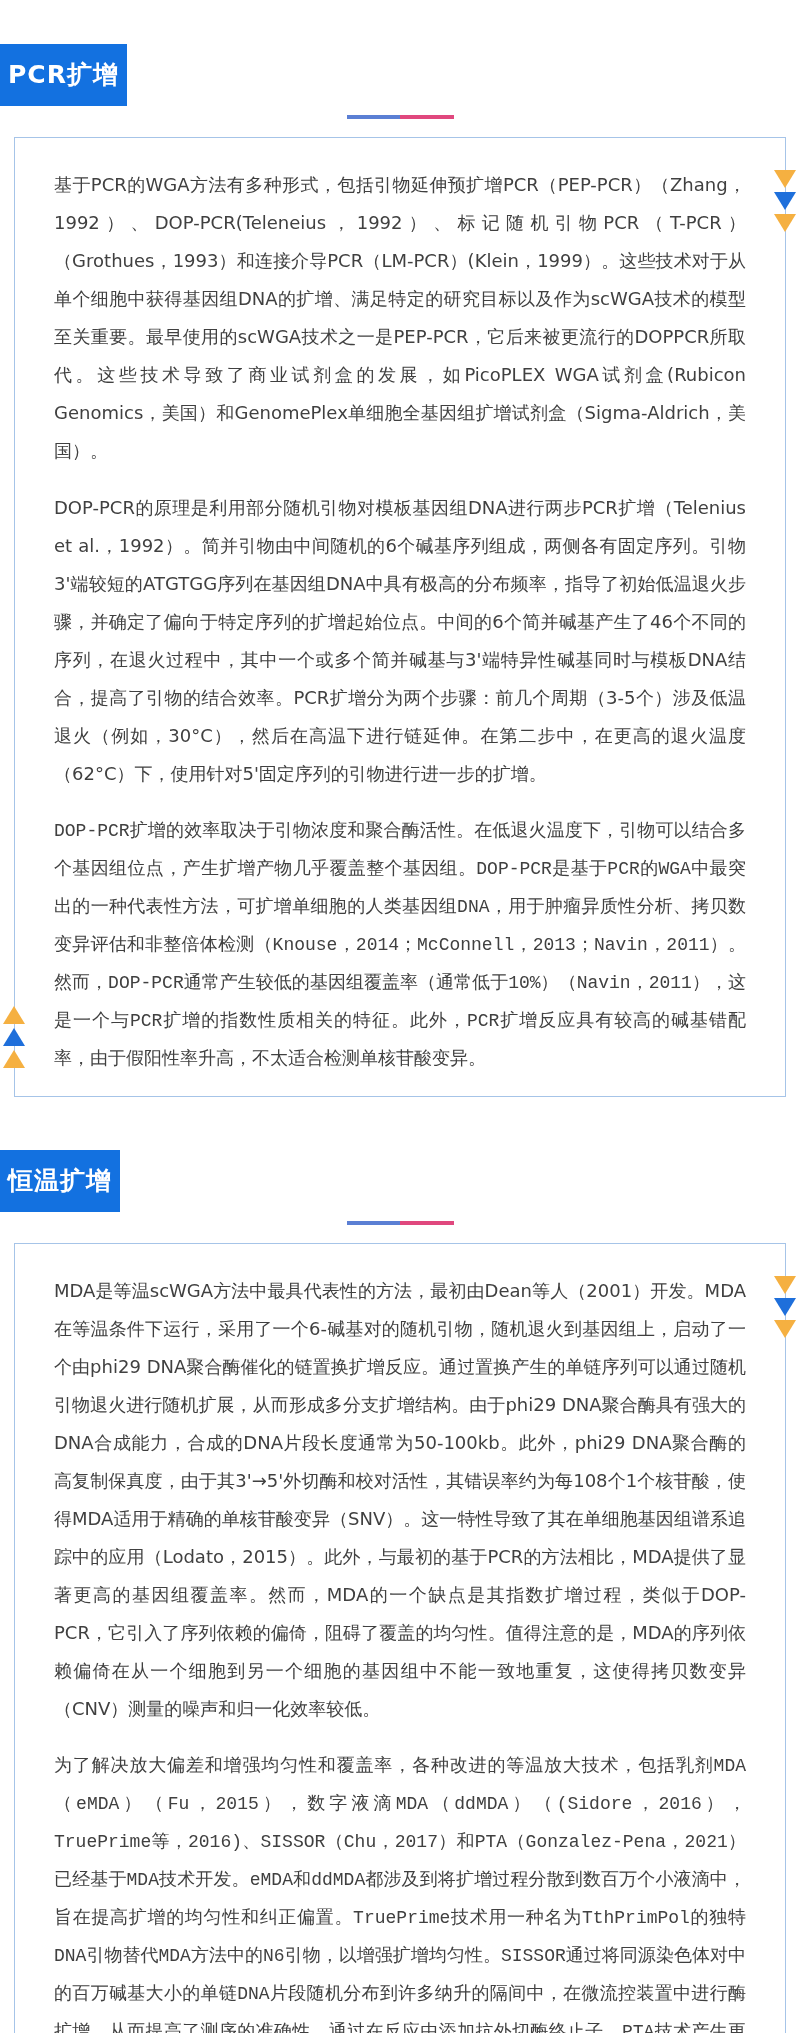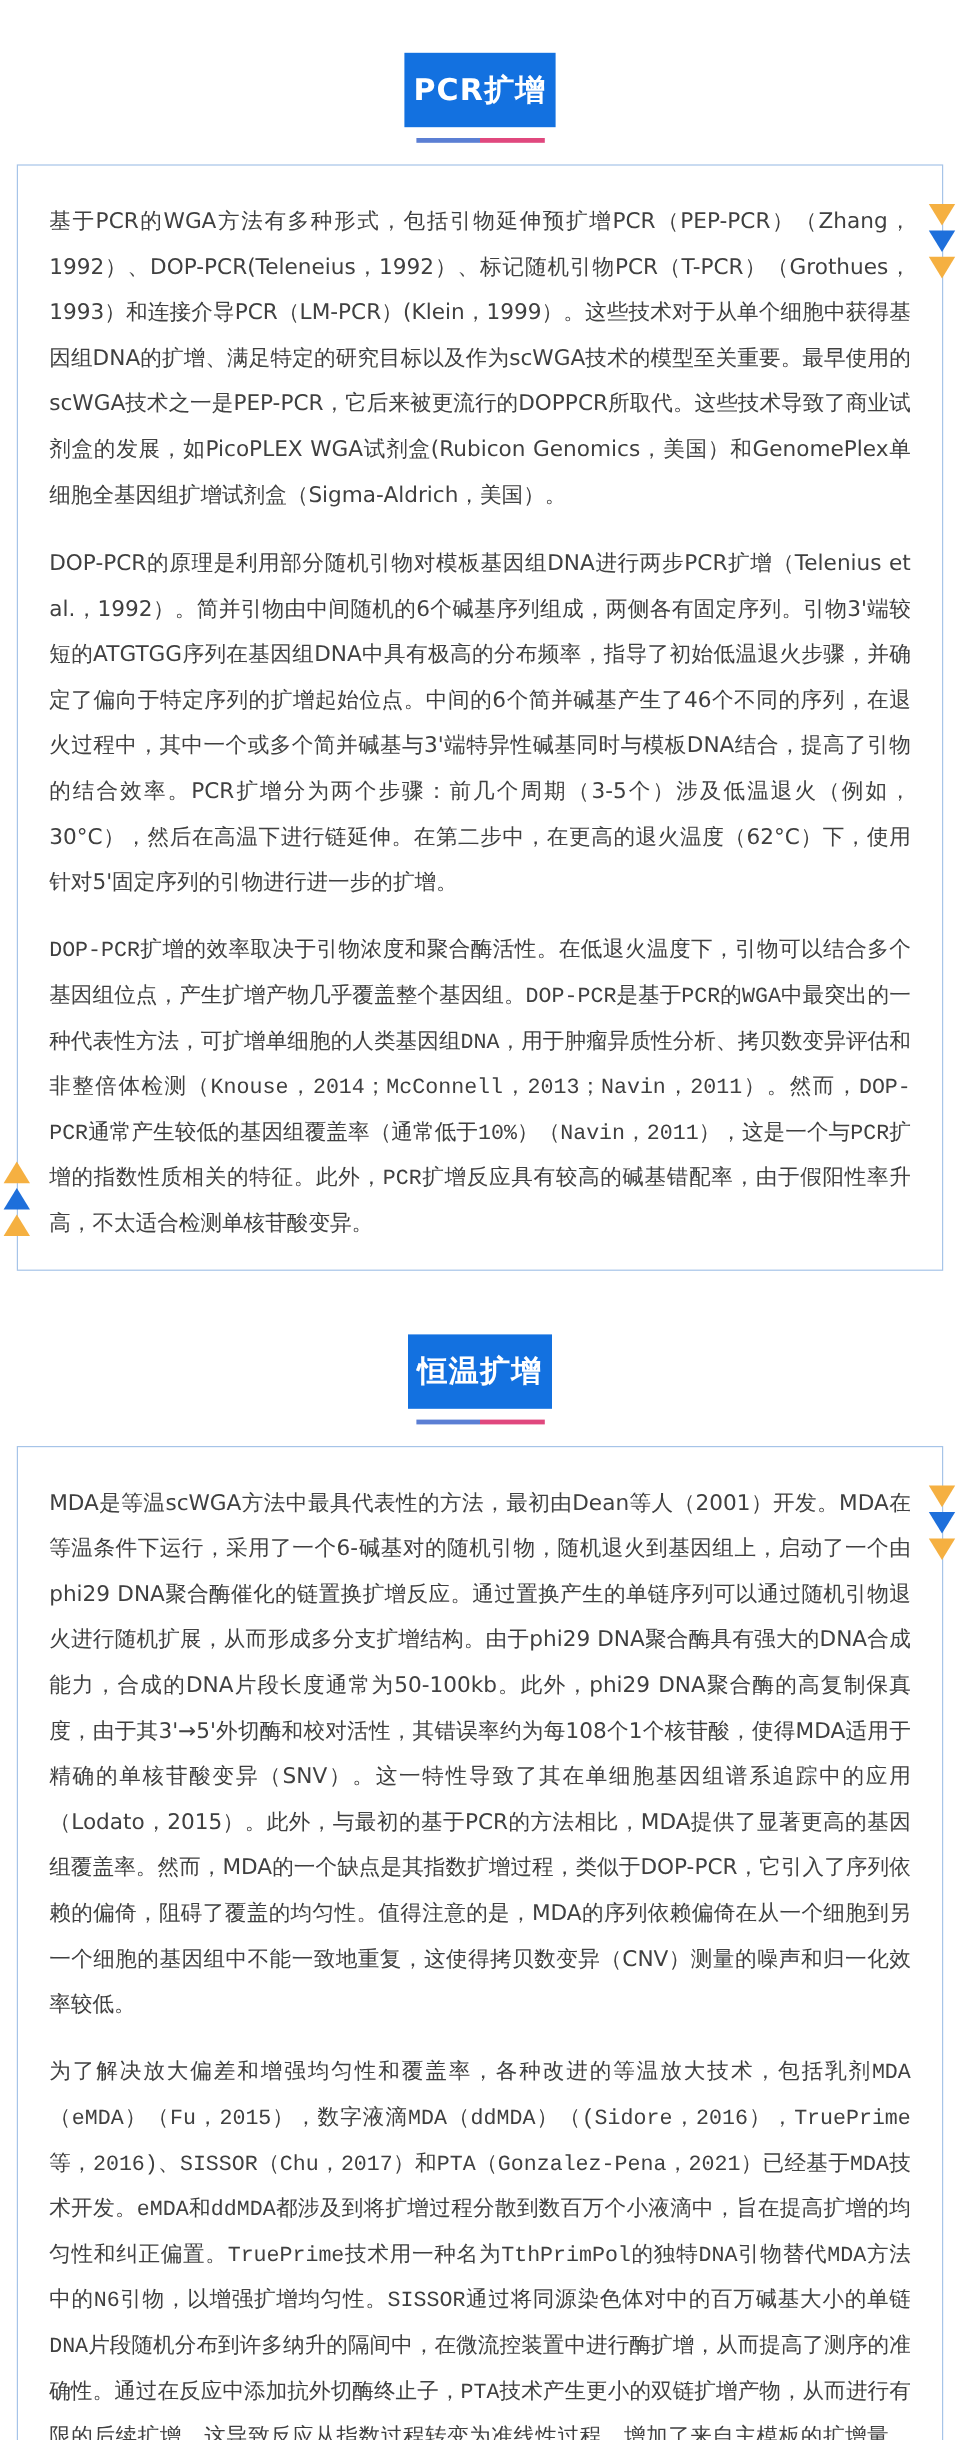--- a/index.html
+++ b/index.html
@@ -13,21 +13,21 @@
     --page-bg:#ffffff;
   }
   *{box-sizing:border-box;margin:0;padding:0;}
   html,body{background:var(--page-bg);}
   body{
     width:800px;
     font-family:"DejaVu Sans","Liberation Sans",sans-serif;
     color:var(--text-color);
   }
   .page{width:800px;padding-bottom:28px;}
-  .section-header{text-align:center;}
+  .section-header{}
   .section-header.first{padding-top:44px;}
   .section-header.second{padding-top:53px;text-decoration:underline;}
   .badge{
     display:inline-block;
     min-width:107px;
     height:62px;
     line-height:62px;
     padding:0 8px;
     background:var(--badge-bg);
     color:#ffffff;
@@ -46,21 +46,21 @@
   .text-box{
     position:relative;
     margin:18px 14px 0;
     border:1px solid var(--box-border);
     padding:28px 26px 18px;
     font-size:18px;
     line-height:38px;
     text-align:justify;
     color:var(--text-color);
   }
-  .text-box p{margin:0 0 19px;}
+  .text-box p{margin:0 13px 19px;}
   .text-box p:last-child{margin-bottom:0;font-family:Liberation Mono, monospace;}
   .tri-group{position:absolute;display:flex;flex-direction:column;align-items:center;}
   .tri-group.right-top{right:-11px;top:30px;}
   .tri-group.left-bottom{left:-12px;bottom:26px;}
   .tri{display:block;width:0;height:0;margin:2px 0;
     border-left:11px solid transparent;
     border-right:11px solid transparent;}
   .tri.down.yellow{border-top:18px solid var(--tri-yellow);}
   .tri.down.blue{border-top:18px solid var(--tri-blue);}
   .tri.up.yellow{border-bottom:18px solid var(--tri-yellow);}

